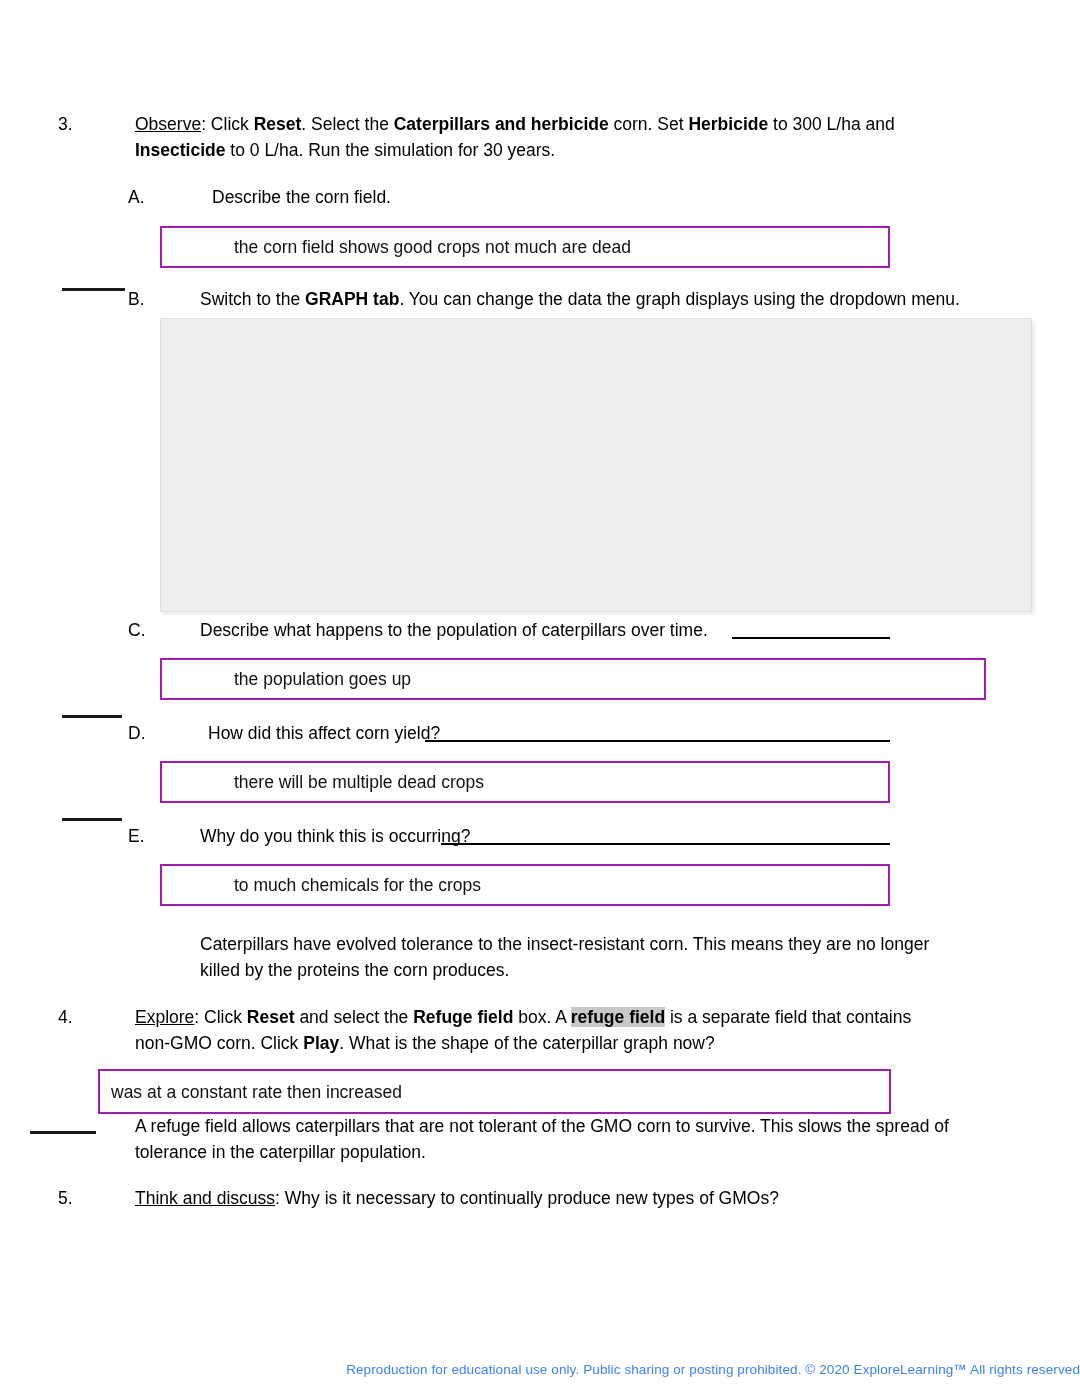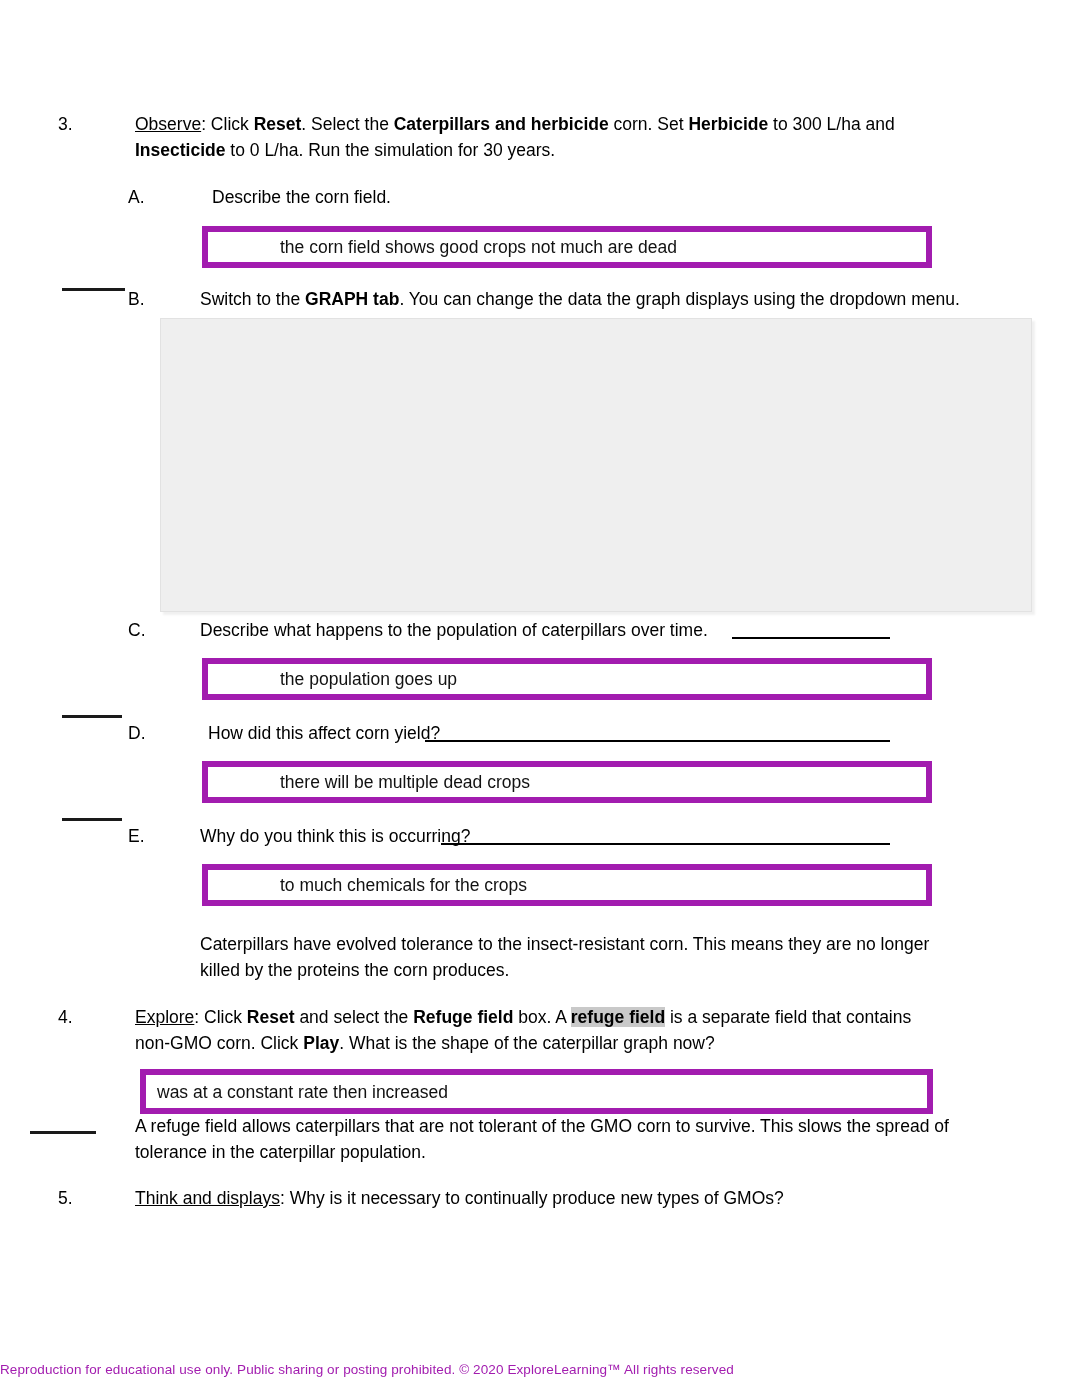--- a/index.html
+++ b/index.html
@@ -32,26 +32,25 @@
     font-size: 17.5px;
     line-height: 26px;
   }
   b { font-weight: bold; }
   .u { text-decoration: underline; }
   .hl { background: #c9c9c9; font-weight: bold; }
 
   
   .answer-box {
     position: absolute;
-    border: 6px solid #a21caf;
+    border: 2px solid #a21caf;
     background: #ffffff;
     box-sizing: border-box;
     display: flex;
     align-items: center;
-    margin-left: 42px;
   }
   .answer-box .txt {
     font-size: 17.5px;
     line-height: 22px;
     color: #111;
     white-space: nowrap;
   }
   .indent-txt { padding-left: 72px; }
   .flush-txt  { padding-left: 11px; }
 
@@ -75,23 +74,23 @@
     border: 1px solid #e2e2e2;
     box-sizing: border-box;
     box-shadow: 3px 3px 2px rgba(0,0,0,0.06);
   }
 
   
   .footer {
     position: absolute;
     left: 0;
     right: 0;
-    text-align: left;
+    text-align: right;
     font-size: 13.5px;
-    color: #a21caf;
+    color: #3b82f6;
     letter-spacing: 0.1px;
   }
 </style>
 </head>
 <body>
 
 <div class="page">
 
   <div class="num" style="left:58px; top:111px;">3.</div>
   <div class="item" style="left:95px; top:111px; width:910px;">
@@ -110,21 +109,21 @@
   <div class="num" style="left:128px; top:286px;">B.</div>
   <div class="item" style="left:160px; top:286px; width:880px;">
     <span>Switch to the </span><b>GRAPH tab</b><span>. You can change the data the graph displays using the dropdown menu.</span>
   </div>
 
   <div class="graph-placeholder" style="left:160px; top:318px; width:872px; height:294px;"></div>
 
   <div class="num" style="left:128px; top:617px;">C.</div>
   <div class="item" style="left:160px; top:617px; width:600px;">Describe what happens to the population of caterpillars over time.</div>
   <div class="rule" style="left:732px; top:637px; width:158px;"></div>
-  <div class="answer-box" style="left:160px; top:658px; width:730px; height:42px;">
+  <div class="answer-box" style="left:160px; top:658px; width:826px; height:42px;">
     <span class="txt indent-txt">the population goes up</span>
   </div>
 
   <div class="margin-rule" style="left:62px; top:715px; width:60px;"></div>
 
   <div class="num" style="left:128px; top:720px;">D.</div>
   <div class="item" style="left:168px; top:720px; width:300px;">How did this affect corn yield?</div>
   <div class="rule" style="left:425px; top:740px; width:465px;"></div>
   <div class="answer-box" style="left:160px; top:761px; width:730px; height:42px;">
     <span class="txt indent-txt">there will be multiple dead crops</span>
@@ -156,19 +155,19 @@
 
   <div class="margin-rule" style="left:30px; top:1131px; width:66px;"></div>
 
   <div class="item" style="left:95px; top:1113px; width:915px;">
     <span>A refuge field allows caterpillars that are not tolerant of the GMO corn to survive. This slows the spread of</span><br>
     <span>tolerance in the caterpillar population.</span>
   </div>
 
   <div class="num" style="left:58px; top:1185px;">5.</div>
   <div class="item" style="left:95px; top:1185px; width:900px;">
-    <span class="u">Think and displays</span><span>: Why is it necessary to continually produce new types of GMOs?</span>
+    <span class="u">Think and discuss</span><span>: Why is it necessary to continually produce new types of GMOs?</span>
   </div>
 
 
   <div class="footer" style="top:1362px;">Reproduction for educational use only. Public sharing or posting prohibited. © 2020 ExploreLearning™ All rights reserved</div>
 
 </div>
 
 </body></html>

